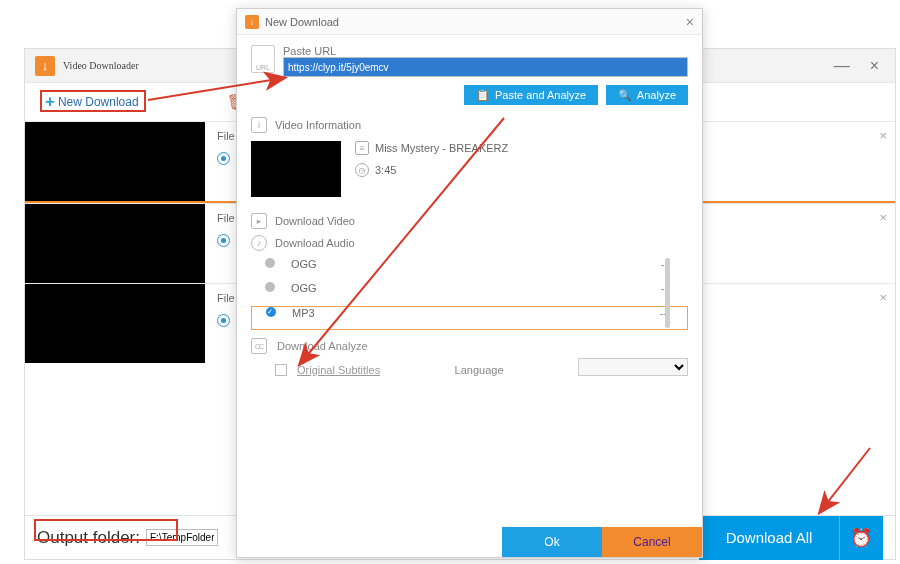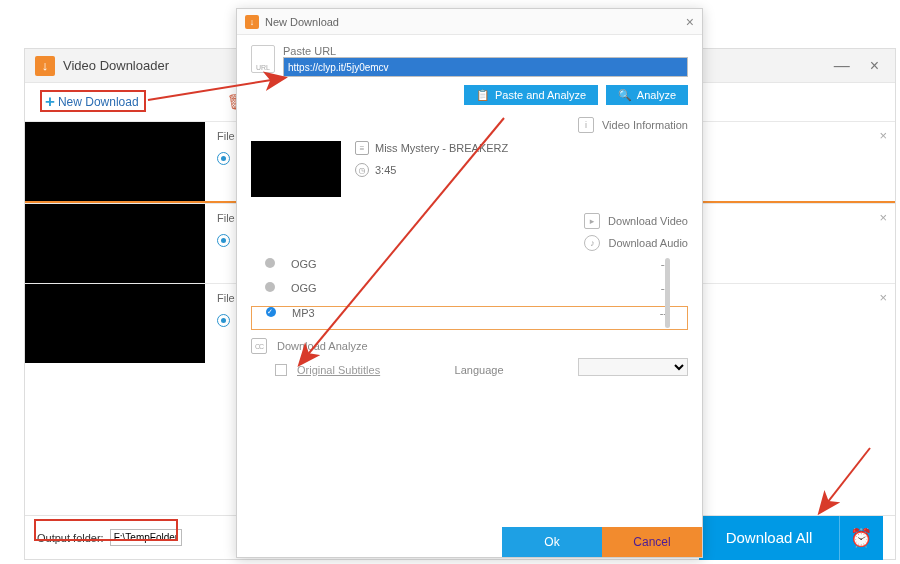--- a/index.html
+++ b/index.html
@@ -5,21 +5,21 @@
   * { box-sizing: border-box; margin: 0; padding: 0; font-family: "Segoe UI", Arial, sans-serif; }
   body { background: #fff; width: 900px; height: 564px; position: relative; overflow: hidden; }
 
   
   .main-window { position:absolute; left:24px; top:48px; right:4px; bottom:4px;
     border:1px solid #ddd; background:#fff; }
   .main-titlebar { height:34px; display:flex; align-items:center; gap:8px;
     padding:0 10px; background:#f3f3f3; border-bottom:1px solid #e6e6e6; }
   .app-icon { width:20px; height:20px; background:#f28b2e; border-radius:2px;
     display:flex; align-items:center; justify-content:center; color:#fff; font-size:13px; font-weight:bold; }
-  .main-title { font-size:13px; color:#444; }
+  .main-title { font-size:10px; color:#444;font-family:Liberation Serif, serif; }
   .win-controls { margin-left:auto; display:flex; gap:20px; padding-right:6px; }
   .win-btn { font-size:16px; color:#777; cursor:pointer; }
 
   .toolbar { height:38px; display:flex; align-items:center; padding:0 12px; }
   .new-dl-btn { display:inline-flex; align-items:center; gap:3px; font-size:12px;
     color:#2b6db3; cursor:pointer; padding:2px 8px; }
   .plus { color:#2b9fd8; font-size:17px; font-weight:bold; }
   .trash-btn { margin-left:80px; color:#d46a4e; font-size:15px; }
 
   .list-area { background:#fff; }
@@ -28,34 +28,34 @@
   .item-info { padding:8px 12px; font-size:11px; color:#555; }
   .item-info .label { margin-bottom:10px; color:#666; }
   .item-info .fmt { display:flex; align-items:center; gap:6px; color:#2a94d0; font-size:11px; }
   .fmt-ico { width:13px; height:13px; border:1.5px solid #2a94d0; border-radius:50%; position:relative; }
   .fmt-ico:after{content:"";width:5px;height:5px;background:#2a94d0;border-radius:50%;position:absolute;left:2.5px;top:2.5px;}
   .row-x { position:absolute; right:8px; top:6px; color:#aaa; font-size:13px; cursor:pointer; }
   .sep-orange{height:2px;background:#f28b2e;}
 
   .bottom-bar { position:absolute; left:0; right:0; bottom:0; height:44px;
     border-top:1px solid #e3e3e3; display:flex; align-items:center; padding:0 12px; }
-  .output-label{font-size:11px;color:#333;margin-right:6px;}
+  .output-label{font-size:17px;color:#333;margin-right:6px;}
   .output-input{width:72px;font-size:10px;padding:2px 3px;border:1px solid #bbb;}
   .dl-all-btn { margin-left:auto; height:44px; width:140px; background:#0099e5;
     color:#fff; font-size:15px; display:flex; align-items:center; justify-content:center; cursor:pointer;text-align:center; }
   .alarm-btn{width:44px;height:44px;background:#0099e5;color:#fff;display:flex;align-items:center;justify-content:center;font-size:18px;border-left:1px solid rgba(255,255,255,.3);}
 
   
   .dialog { position:absolute; left:236px; top:8px; width:467px; height:550px;
     background:#fff; border:1px solid #cfcfcf; box-shadow:0 2px 12px rgba(0,0,0,.18); z-index:50; }
   .dlg-titlebar{height:26px;background:#fafafa;border-bottom:1px solid #e8e8e8;display:flex;align-items:center;padding:0 8px;gap:6px;}
   .dlg-title{font-size:11px;color:#666;}
   .dlg-close{margin-left:auto;color:#888;font-size:14px;cursor:pointer;}
   .dlg-body{padding:10px 14px 0 14px;font-size:11px;color:#777;}
-  .section-row{display:flex;align-items:center;gap:8px;margin-bottom:6px;justify-content:flex-end;}
+  .section-row{display:flex;align-items:center;gap:8px;margin-bottom:6px;}
   .sec-icon{width:16px;height:16px;border:1px solid #bbb;border-radius:2px;display:flex;align-items:center;justify-content:center;font-size:9px;color:#aaa;}
   .url-input{width:100%;height:20px;font-size:10px;border:1px solid #bfbfbf;padding:0 4px;color:#fff;background:#2e7bd1;}
   .btn-row{display:flex;justify-content:flex-end;gap:8px;margin:8px 0 12px 0;}
   .blue-btn{background:#1ea0e4;color:#fff;font-size:11px;height:20px;padding:0 12px;display:inline-flex;align-items:center;gap:5px;border:none;cursor:pointer;}
   .blue-btn .glyph{font-size:11px;}
 
   .info-box{display:flex;gap:14px;margin:8px 0 16px 0;}
   .info-thumb{width:90px;height:56px;background:#000;}
   .info-meta{display:flex;flex-direction:column;gap:8px;font-size:11px;color:#666;}
   .meta-line{display:flex;align-items:center;gap:6px;}

